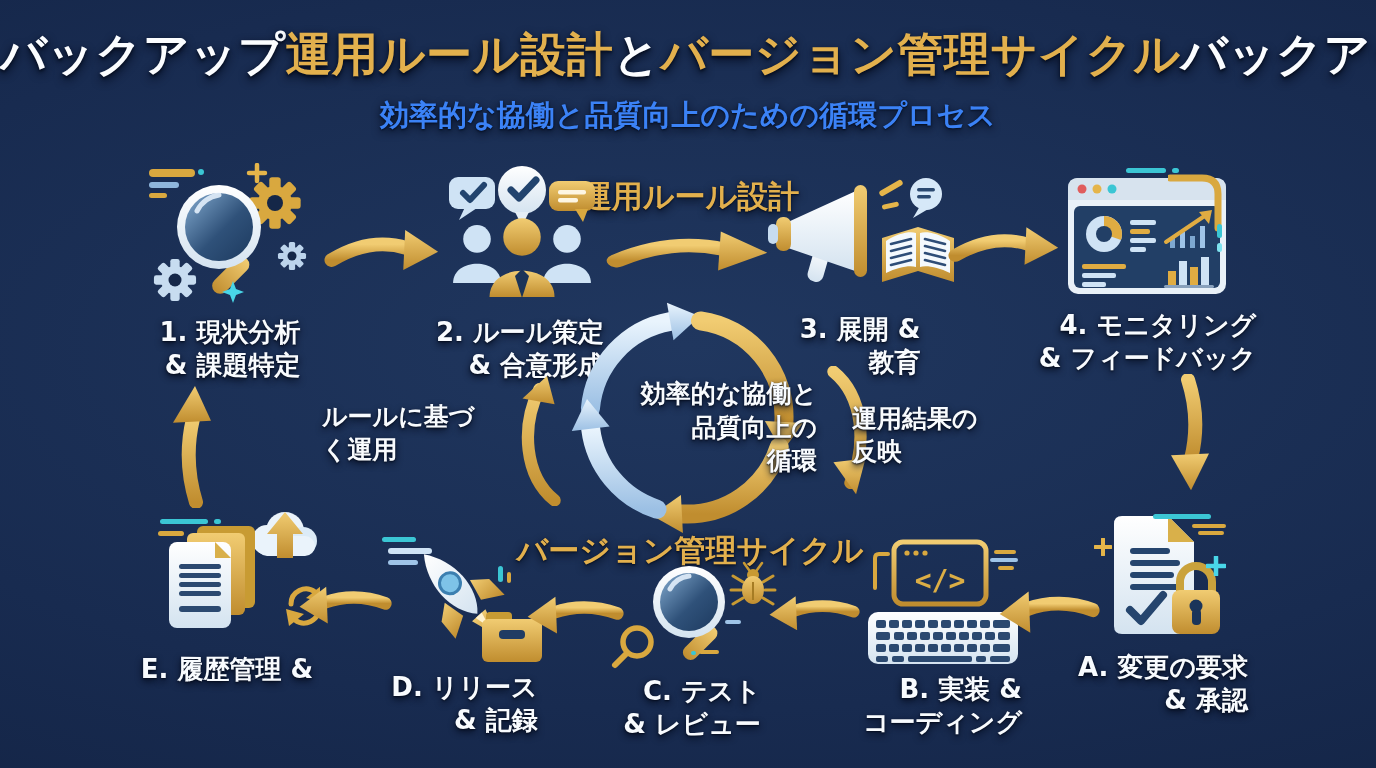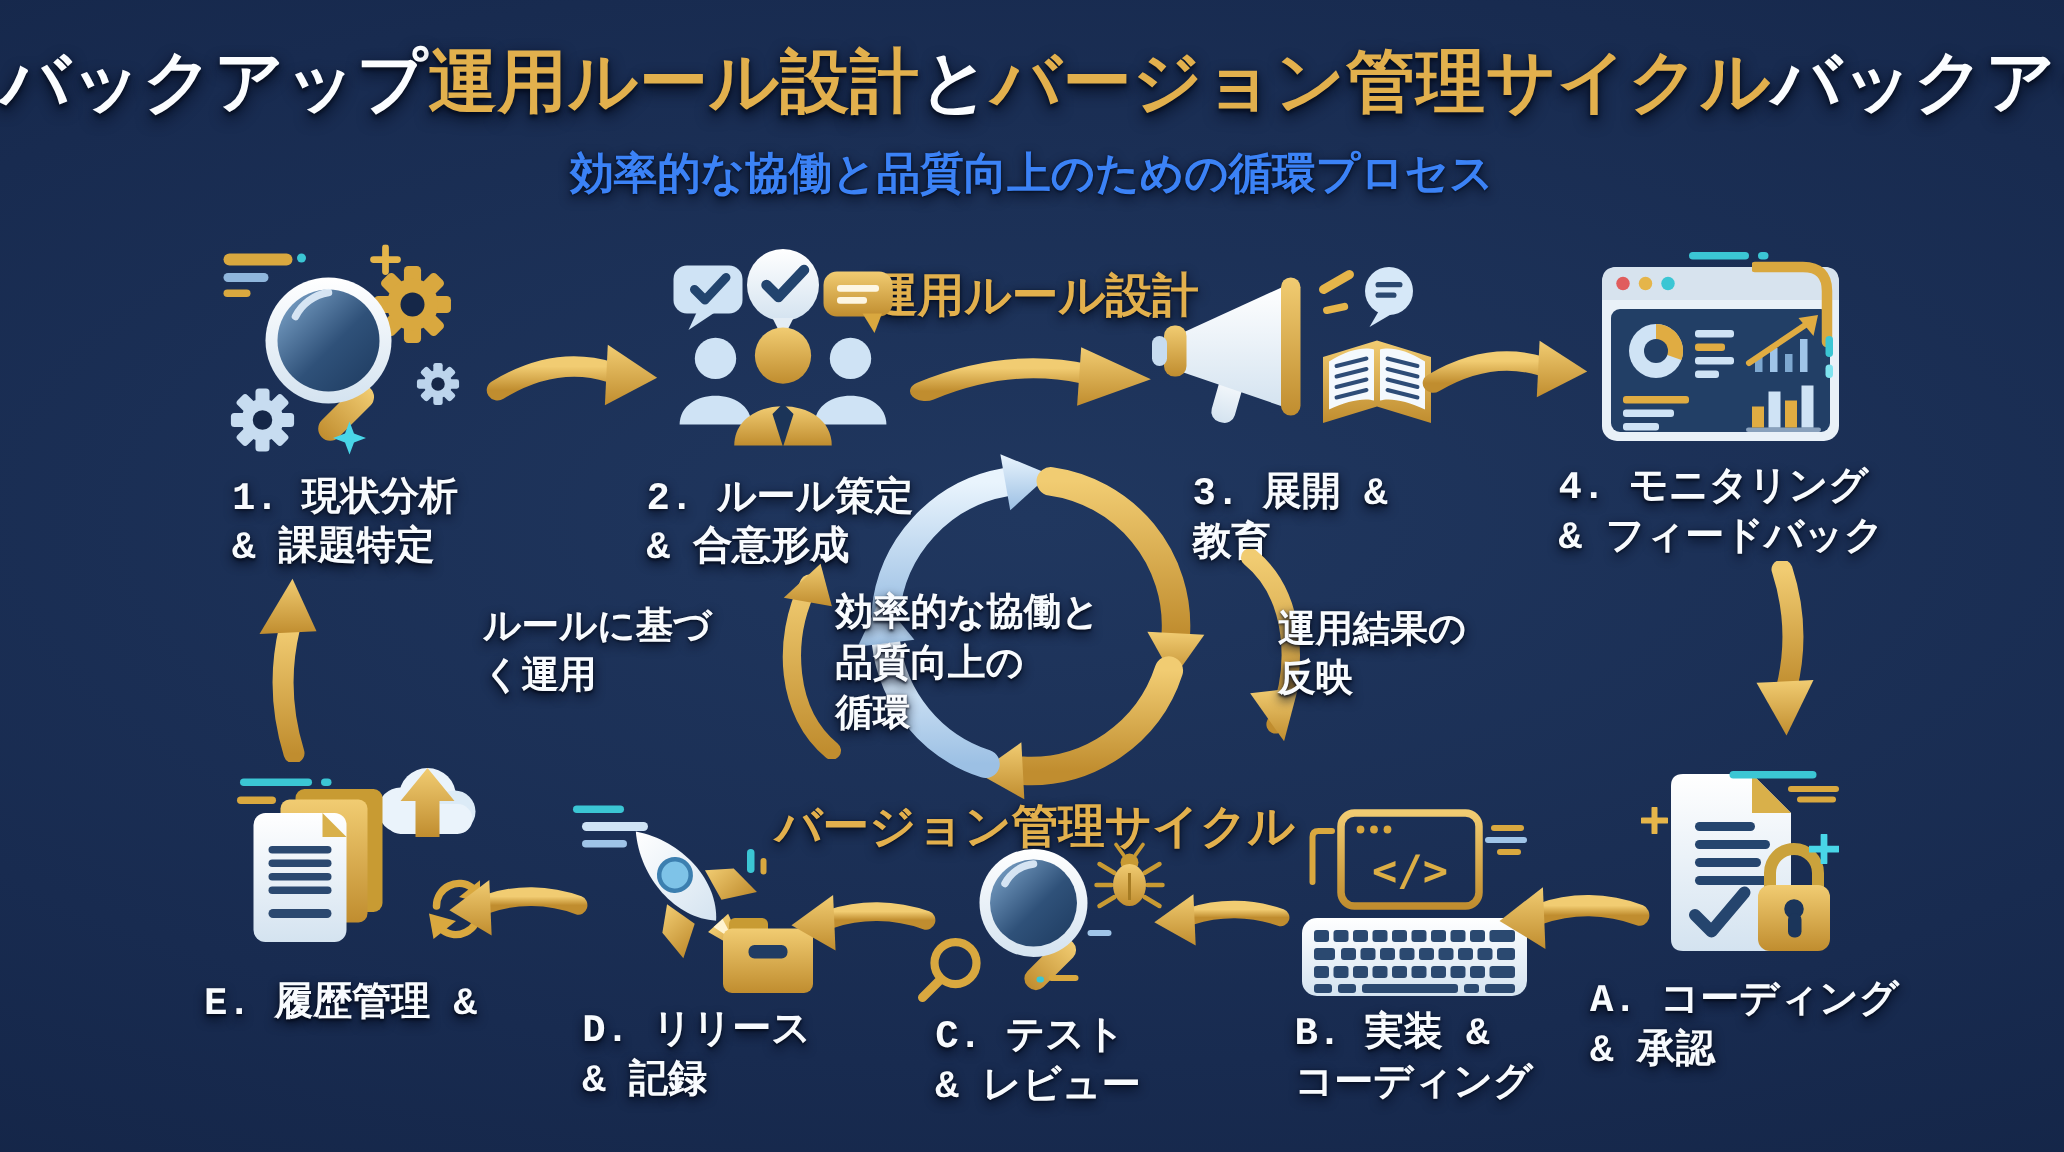--- a/index.html
+++ b/index.html
@@ -20,30 +20,29 @@
     font-size:29px;font-weight:700;color:#3b82f6;
     text-shadow:0 3px 8px rgba(3,10,26,.95),0 1px 2px rgba(3,10,26,.85);
   }
   .section-label{
     font-size:31px;font-weight:800;color:#e2b04d;text-align:center;white-space:nowrap;
     text-shadow:0 3px 8px rgba(3,10,26,.95),0 1px 2px rgba(3,10,26,.85);
   }
   .step{display:flex;flex-direction:column;align-items:center}
   .step-label{
     margin-top:5px;font-size:26px;font-weight:800;line-height:1.28;color:#f8fbfe;
-    text-align:left;white-space:nowrap;
+    text-align:right;white-space:nowrap;
     text-shadow:0 3px 7px rgba(3,10,26,.95),0 1px 2px rgba(3,10,26,.9);
-    font-family:Liberation Mono, monospace;
   }
   .conn-label{
     font-size:25px;font-weight:800;color:#f8fbfe;line-height:1.32;white-space:nowrap;
     text-shadow:0 3px 7px rgba(3,10,26,.95),0 1px 2px rgba(3,10,26,.9);
   }
   .cycle-text{
-    position:absolute;top:104px;left:0;width:100%;text-align:left;
+    position:absolute;top:90px;left:0;width:100%;text-align:right;
     font-size:25px;font-weight:800;color:#f8fbfe;line-height:1.34;
     text-shadow:0 3px 7px rgba(3,10,26,.95),0 1px 2px rgba(3,10,26,.9);
   }
   .dash{position:absolute;border-radius:3px}
   svg{display:block}
 </style>
 </head>
 <body>
 
 <svg width="0" height="0" style="position:absolute" aria-hidden="true">
@@ -423,21 +422,21 @@
     <rect x="42" y="54" width="50" height="6" rx="3" fill="#25456e"></rect>
     <rect x="42" y="66" width="44" height="6" rx="3" fill="#25456e"></rect>
     <rect x="42" y="78" width="50" height="6" rx="3" fill="#25456e"></rect>
     <path d="M42,104 l11,11 l22,-26" stroke="#25456e" stroke-width="8" fill="none" stroke-linecap="round" stroke-linejoin="round"></path>
     <path d="M92,86 v-10 a16,16 0 0 1 32,0 v10" fill="none" stroke="#caa23c" stroke-width="8"></path>
     <rect x="84" y="84" width="48" height="44" rx="8" fill="url(#gold)"></rect>
     <circle cx="108" cy="100" r="6.5" fill="#1b355a"></circle>
     <rect x="104" y="103" width="9" height="16" rx="4" fill="#1b355a"></rect>
   </svg>
   <div class="step-label">
-    <div>A. コーディング</div>
+    <div>A. 変更の要求</div>
     <div>&amp; 承認</div>
   </div>
 </div>
 
 <svg class="abs" style="left:998px;top:584px" width="102" height="58" viewBox="0 0 120 62" preserveAspectRatio="none">
     <use href="#arrowLeft"></use>
   </svg>
 <svg class="abs" style="left:768px;top:590px" width="92" height="48" viewBox="0 0 120 62" preserveAspectRatio="none">
     <use href="#arrowLeft"></use>
   </svg>

